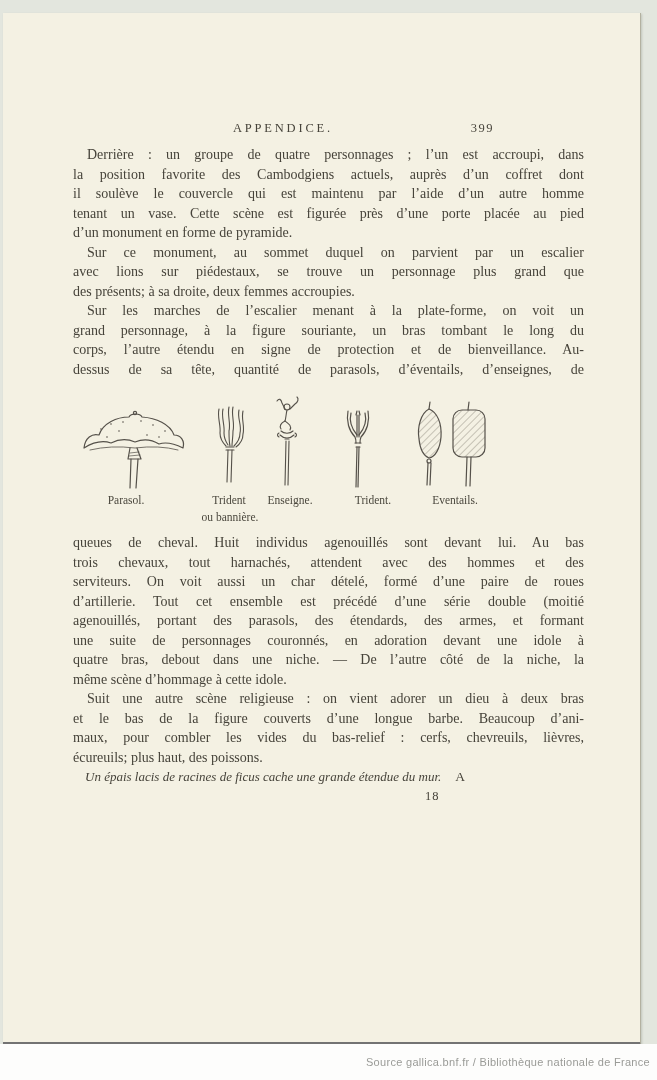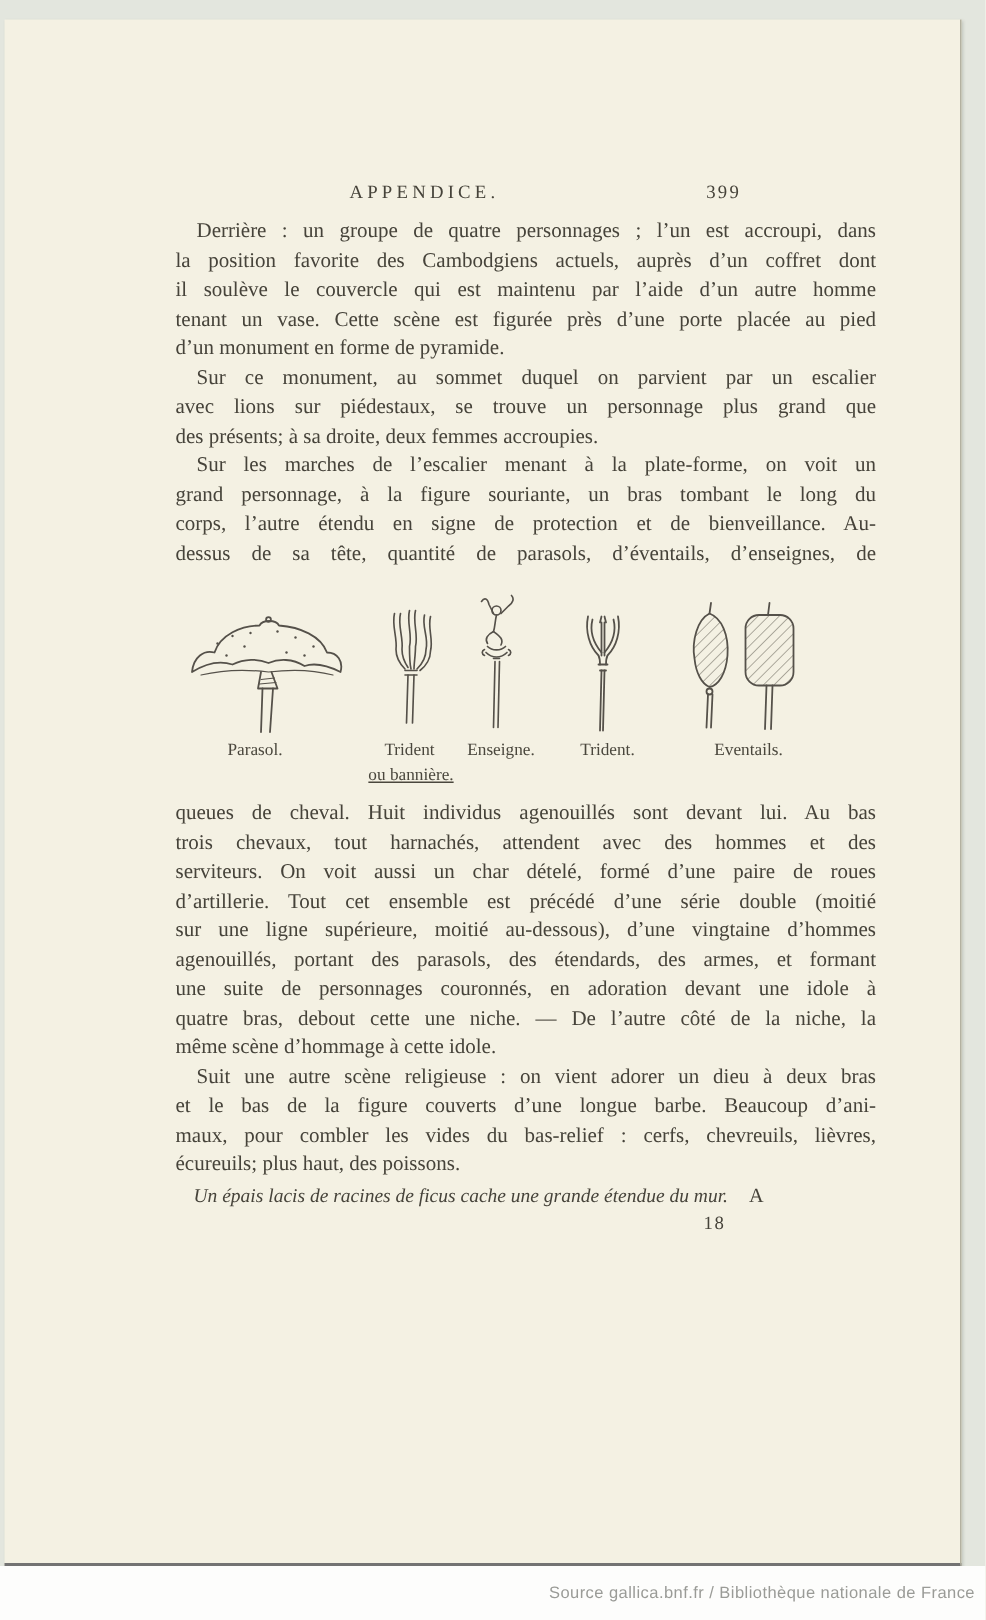--- a/index.html
+++ b/index.html
@@ -12,35 +12,35 @@
     position:absolute; left:3px; top:13px; width:637px; height:1029px;
     background:#f4f1e3;
     border-right:1px solid #b3b1a0;
     border-bottom:6px solid #737373;
     box-shadow:1px 1px 2px rgba(90,95,85,.25);
   }
   .content { position:absolute; left:70px; top:0; width:511px; color:#46433a; }
   .header { position:relative; height:20px; margin-top:108px; font-size:12.5px; }
   .htitle { position:absolute; left:160px; letter-spacing:2.8px; }
   .pnum   { position:absolute; right:90px; letter-spacing:1.5px; }
-  .body   { margin-top:4px;margin-left:44px; }
+  .body   { margin-top:4px; }
   .bl {
     font-size:14px; line-height:19.5px; height:19.5px;
     text-align:justify; text-align-last:justify;
     white-space:normal; overflow:hidden;
   }
   .last { text-align-last:left; }
   .ind  { text-indent:14px; }
   .figure { position:relative; height:154px; }
   .fig-item { position:absolute; }
   .cap {
     position:absolute; top:114px; width:74px; text-align:center;
     font-size:11.5px; line-height:15px; color:#4a473d;
   }
-  .cap2 { top:131px; width:90px;text-decoration:underline; }
+  .cap2 { top:131px; width:90px; }
   .italic-line { font-size:13px; line-height:19.5px; height:19.5px; font-style:italic; text-indent:12px; }
   .catchword { font-style:normal; margin-left:14px; font-size:13.5px; }
   .signature { font-size:12.5px; line-height:19.5px; padding-left:352px; letter-spacing:1px; }
   .footer {
     position:absolute; left:0; right:0; bottom:0; height:36px;
     background:#fdfdfc; display:flex; align-items:center; justify-content:flex-end;
     padding-right:7px; box-sizing:border-box;
   }
   .footer span {
     font-family:"Liberation Sans", sans-serif; font-size:11px;
@@ -154,33 +154,32 @@
             <path d="M19,64 L18,86 M22,64 L21,86"></path>
             <path d="M59,11 L60,3"></path>
             <rect x="44" y="11" width="32" height="47" rx="9" fill="url(#hatch)"></rect>
             <path d="M58,58 L57,87 M62,58 L61,87"></path>
           </svg>
 
           <div class="cap" style="left:16px">Parasol.</div>
           <div class="cap" style="left:119px">Trident</div>
           <div class="cap cap2" style="left:112px">ou bannière.</div>
           <div class="cap" style="left:180px">Enseigne.</div>
-          <div class="cap" style="left:251px">Trident.</div>
+          <div class="cap" style="left:263px">Trident.</div>
           <div class="cap" style="left:345px">Eventails.</div>
         </div>
 
         <div>
           <div class="bl">queues de cheval. Huit individus agenouillés sont devant lui. Au bas</div>
           <div class="bl">trois chevaux, tout harnachés, attendent avec des hommes et des</div>
           <div class="bl">serviteurs. On voit aussi un char dételé, formé d’une paire de roues</div>
           <div class="bl">d’artillerie. Tout cet ensemble est précédé d’une série double (moitié</div>
-          <div class="bl">sur une ligne supérieure, moitié au-dessous), d’une vingtaine d’hommes</div>
           <div class="bl">agenouillés, portant des parasols, des étendards, des armes, et formant</div>
           <div class="bl">une suite de personnages couronnés, en adoration devant une idole à</div>
-          <div class="bl">quatre bras, debout cette une niche. — De l’autre côté de la niche, la</div>
+          <div class="bl">quatre bras, debout dans une niche. — De l’autre côté de la niche, la</div>
           <div class="bl last">même scène d’hommage à cette idole.</div>
         </div>
 
         <div>
           <div class="bl ind">Suit une autre scène religieuse : on vient adorer un dieu à deux bras</div>
           <div class="bl">et le bas de la figure couverts d’une longue barbe. Beaucoup d’ani-</div>
           <div class="bl">maux, pour combler les vides du bas-relief : cerfs, chevreuils, lièvres,</div>
           <div class="bl last">écureuils; plus haut, des poissons.</div>
         </div>
 

